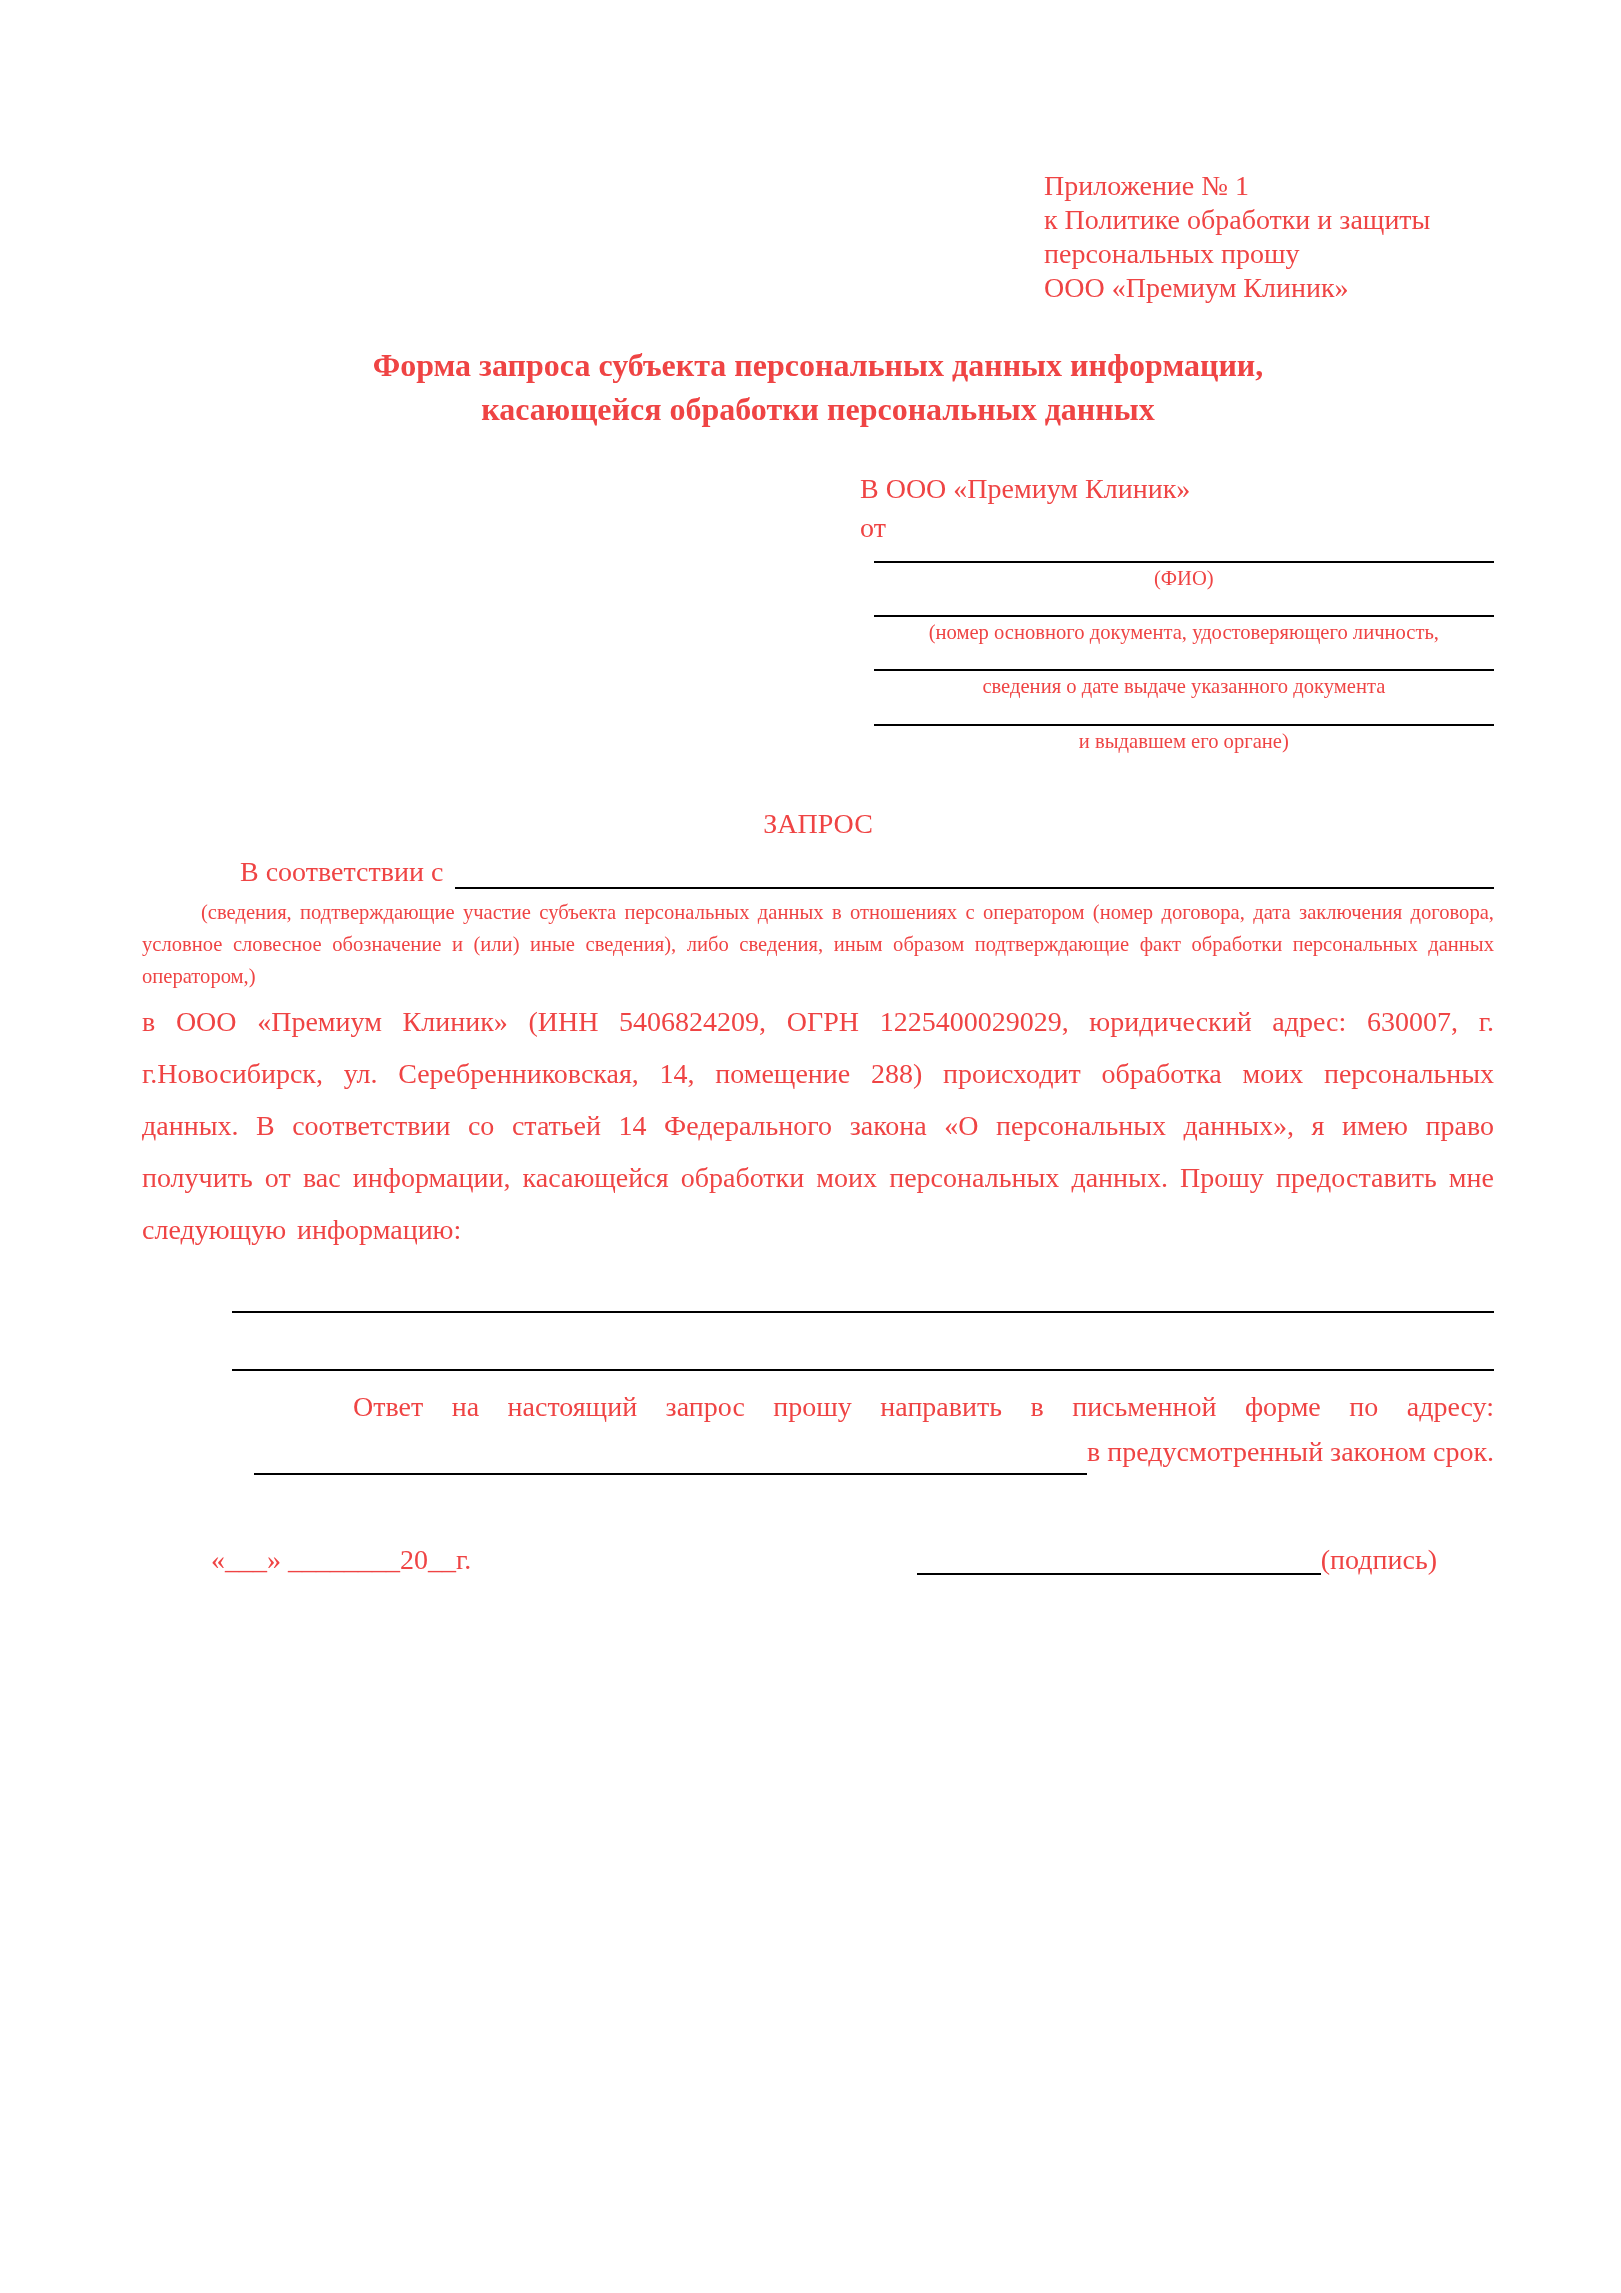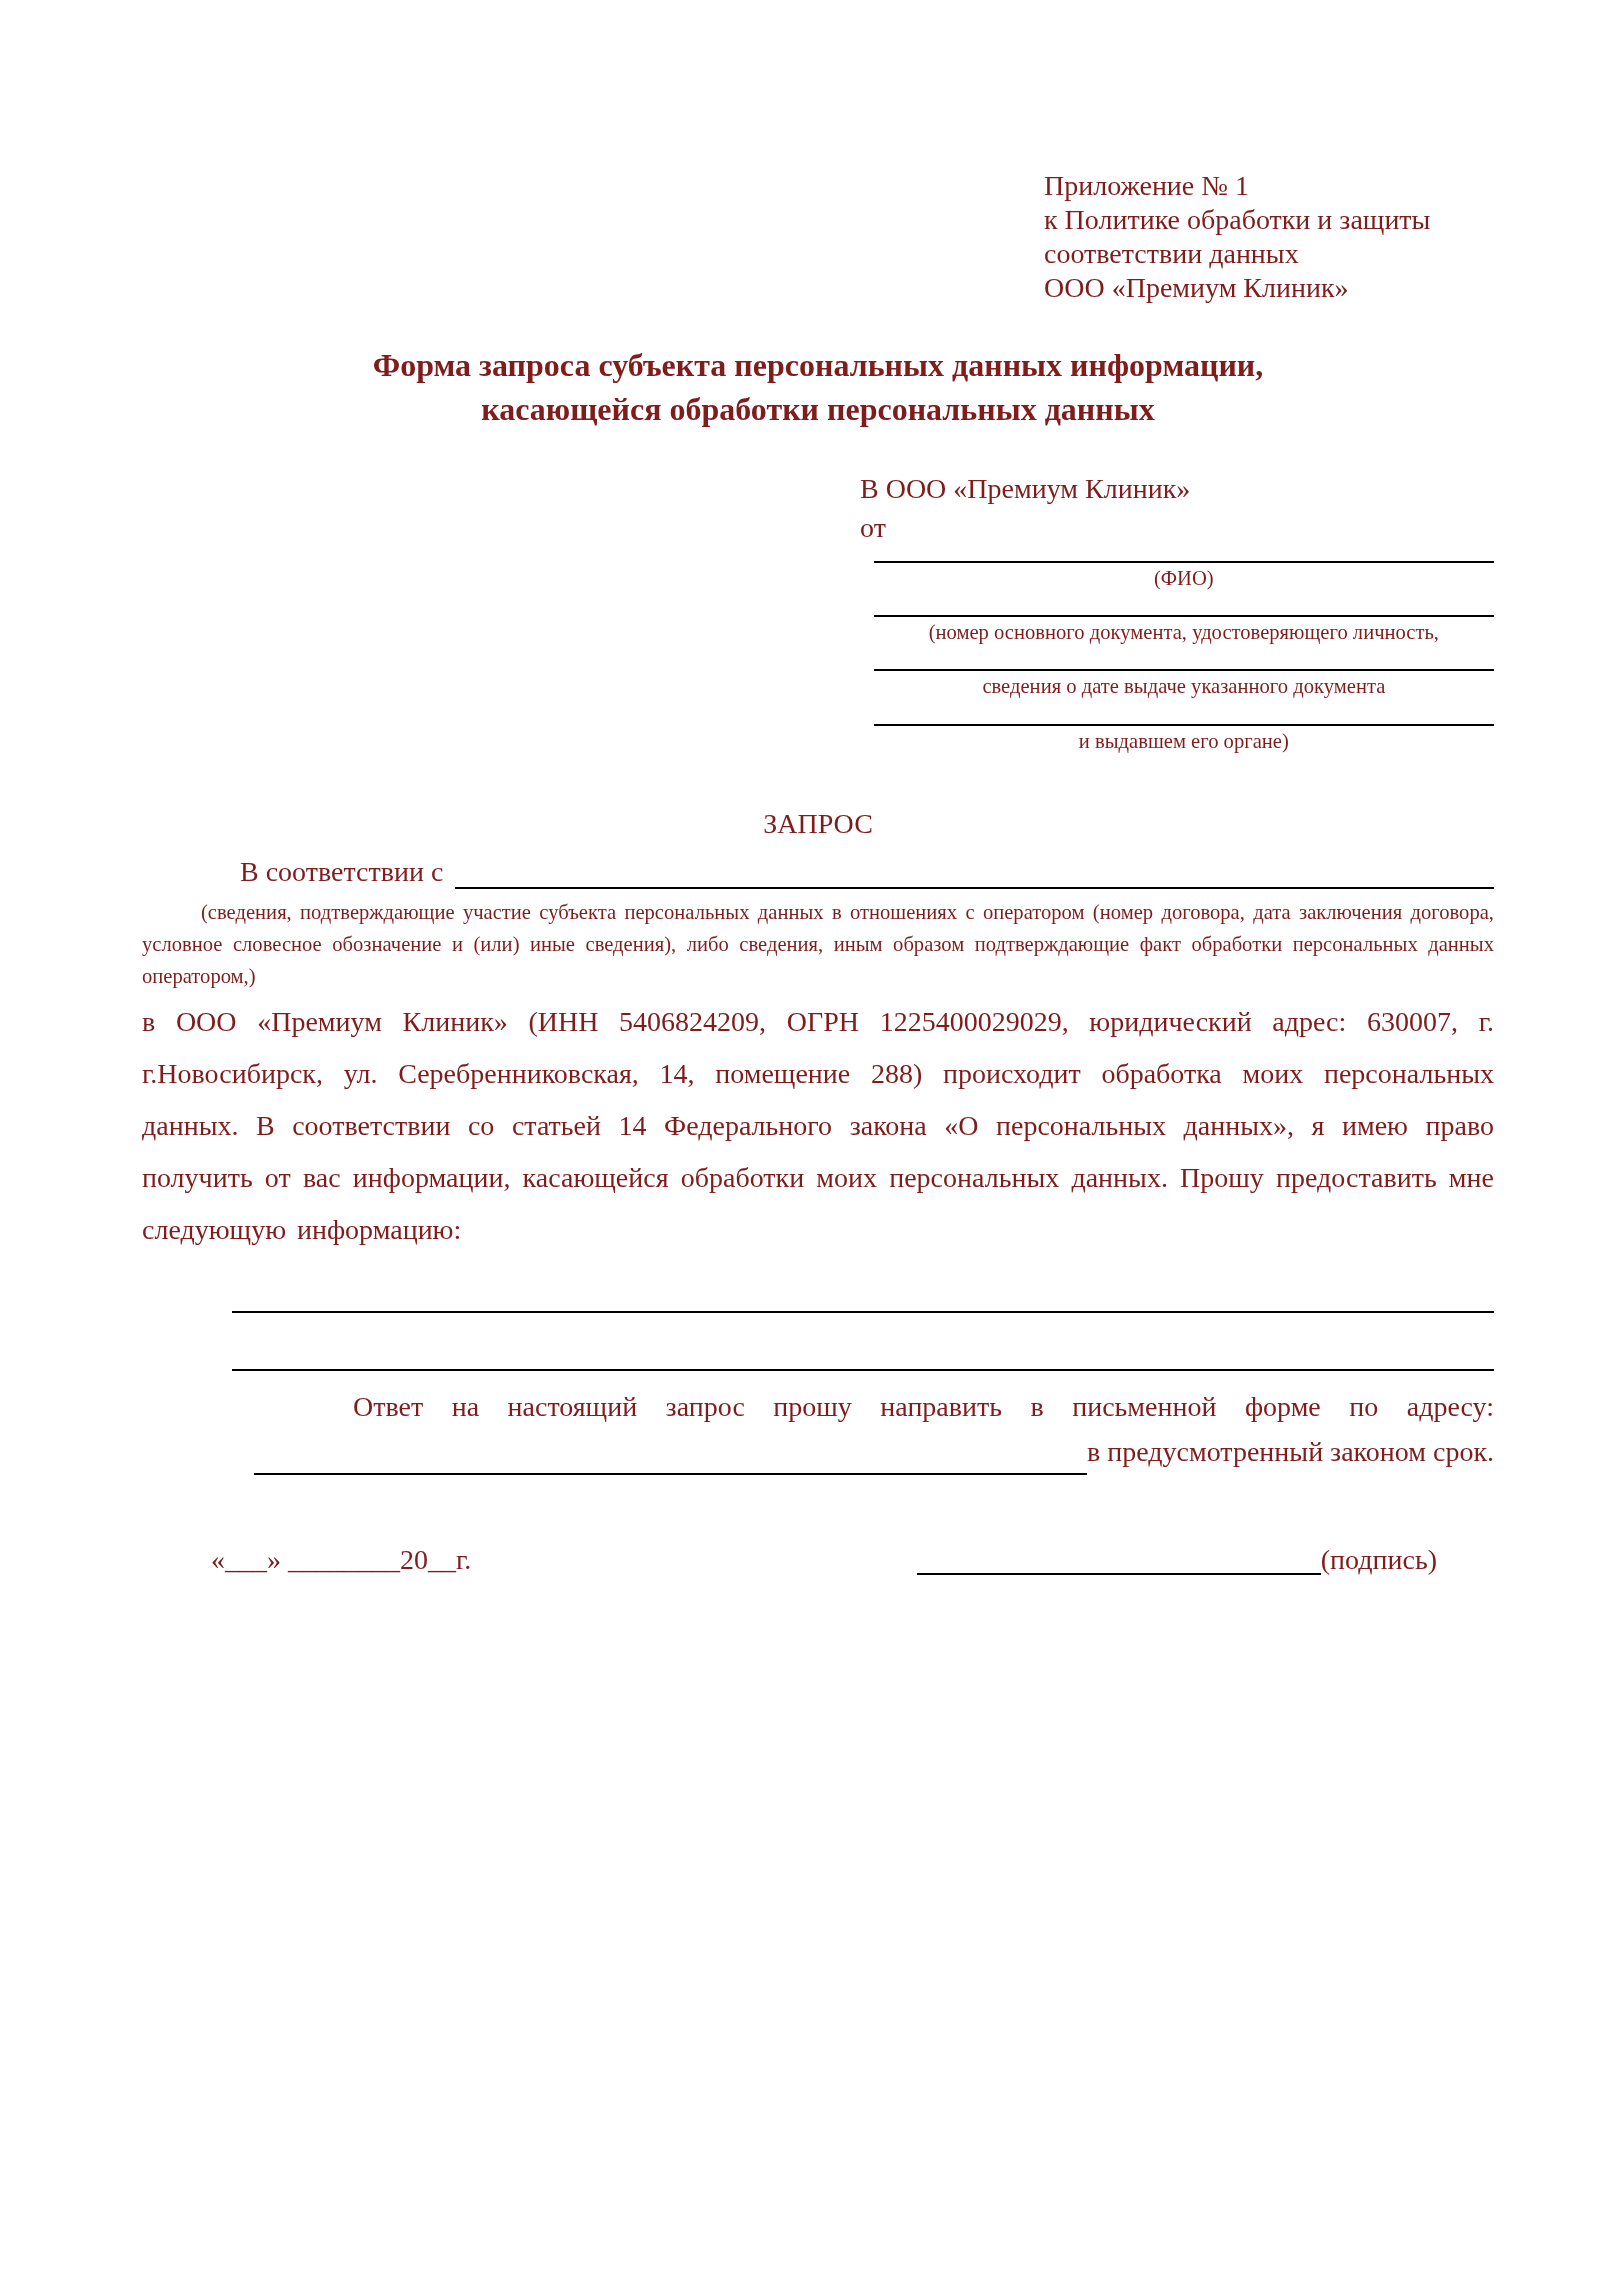--- a/index.html
+++ b/index.html
@@ -2,21 +2,21 @@
 <html><head>
 <meta charset="utf-8">
 <style>
   html, body { margin: 0; padding: 0; background: #e8e8e8; }
   .page {
     position: relative;
     width: 1621px;
     height: 2294px;
     margin: 0 auto;
     background: #ffffff;
-    color: #7f1d1d;
+    color: #ef4444;
     font-family: "Liberation Serif", "DejaVu Serif", serif;
     box-sizing: border-box;
     padding: 169px 127px 0 142px;
     overflow: hidden;
   }
 
   
   .header-note {
     margin-left: 902px;
     font-size: 28px;
@@ -151,21 +151,21 @@
   .signature-area .sig-caption { white-space: nowrap; }
 </style>
 </head>
 <body>
 
 <div class="page">
 
   <div class="header-note">
     <div>Приложение № 1</div>
     <div>к Политике обработки и защиты</div>
-    <div>соответствии данных</div>
+    <div>персональных прошу</div>
     <div>ООО «Премиум Клиник»</div>
   </div>
 
   <div class="doc-title">
     <div>Форма запроса субъекта персональных данных информации,</div>
     <div>касающейся обработки персональных данных</div>
   </div>
 
   <div class="addressee">
     <div class="to-line">В ООО «Премиум Клиник»</div>

